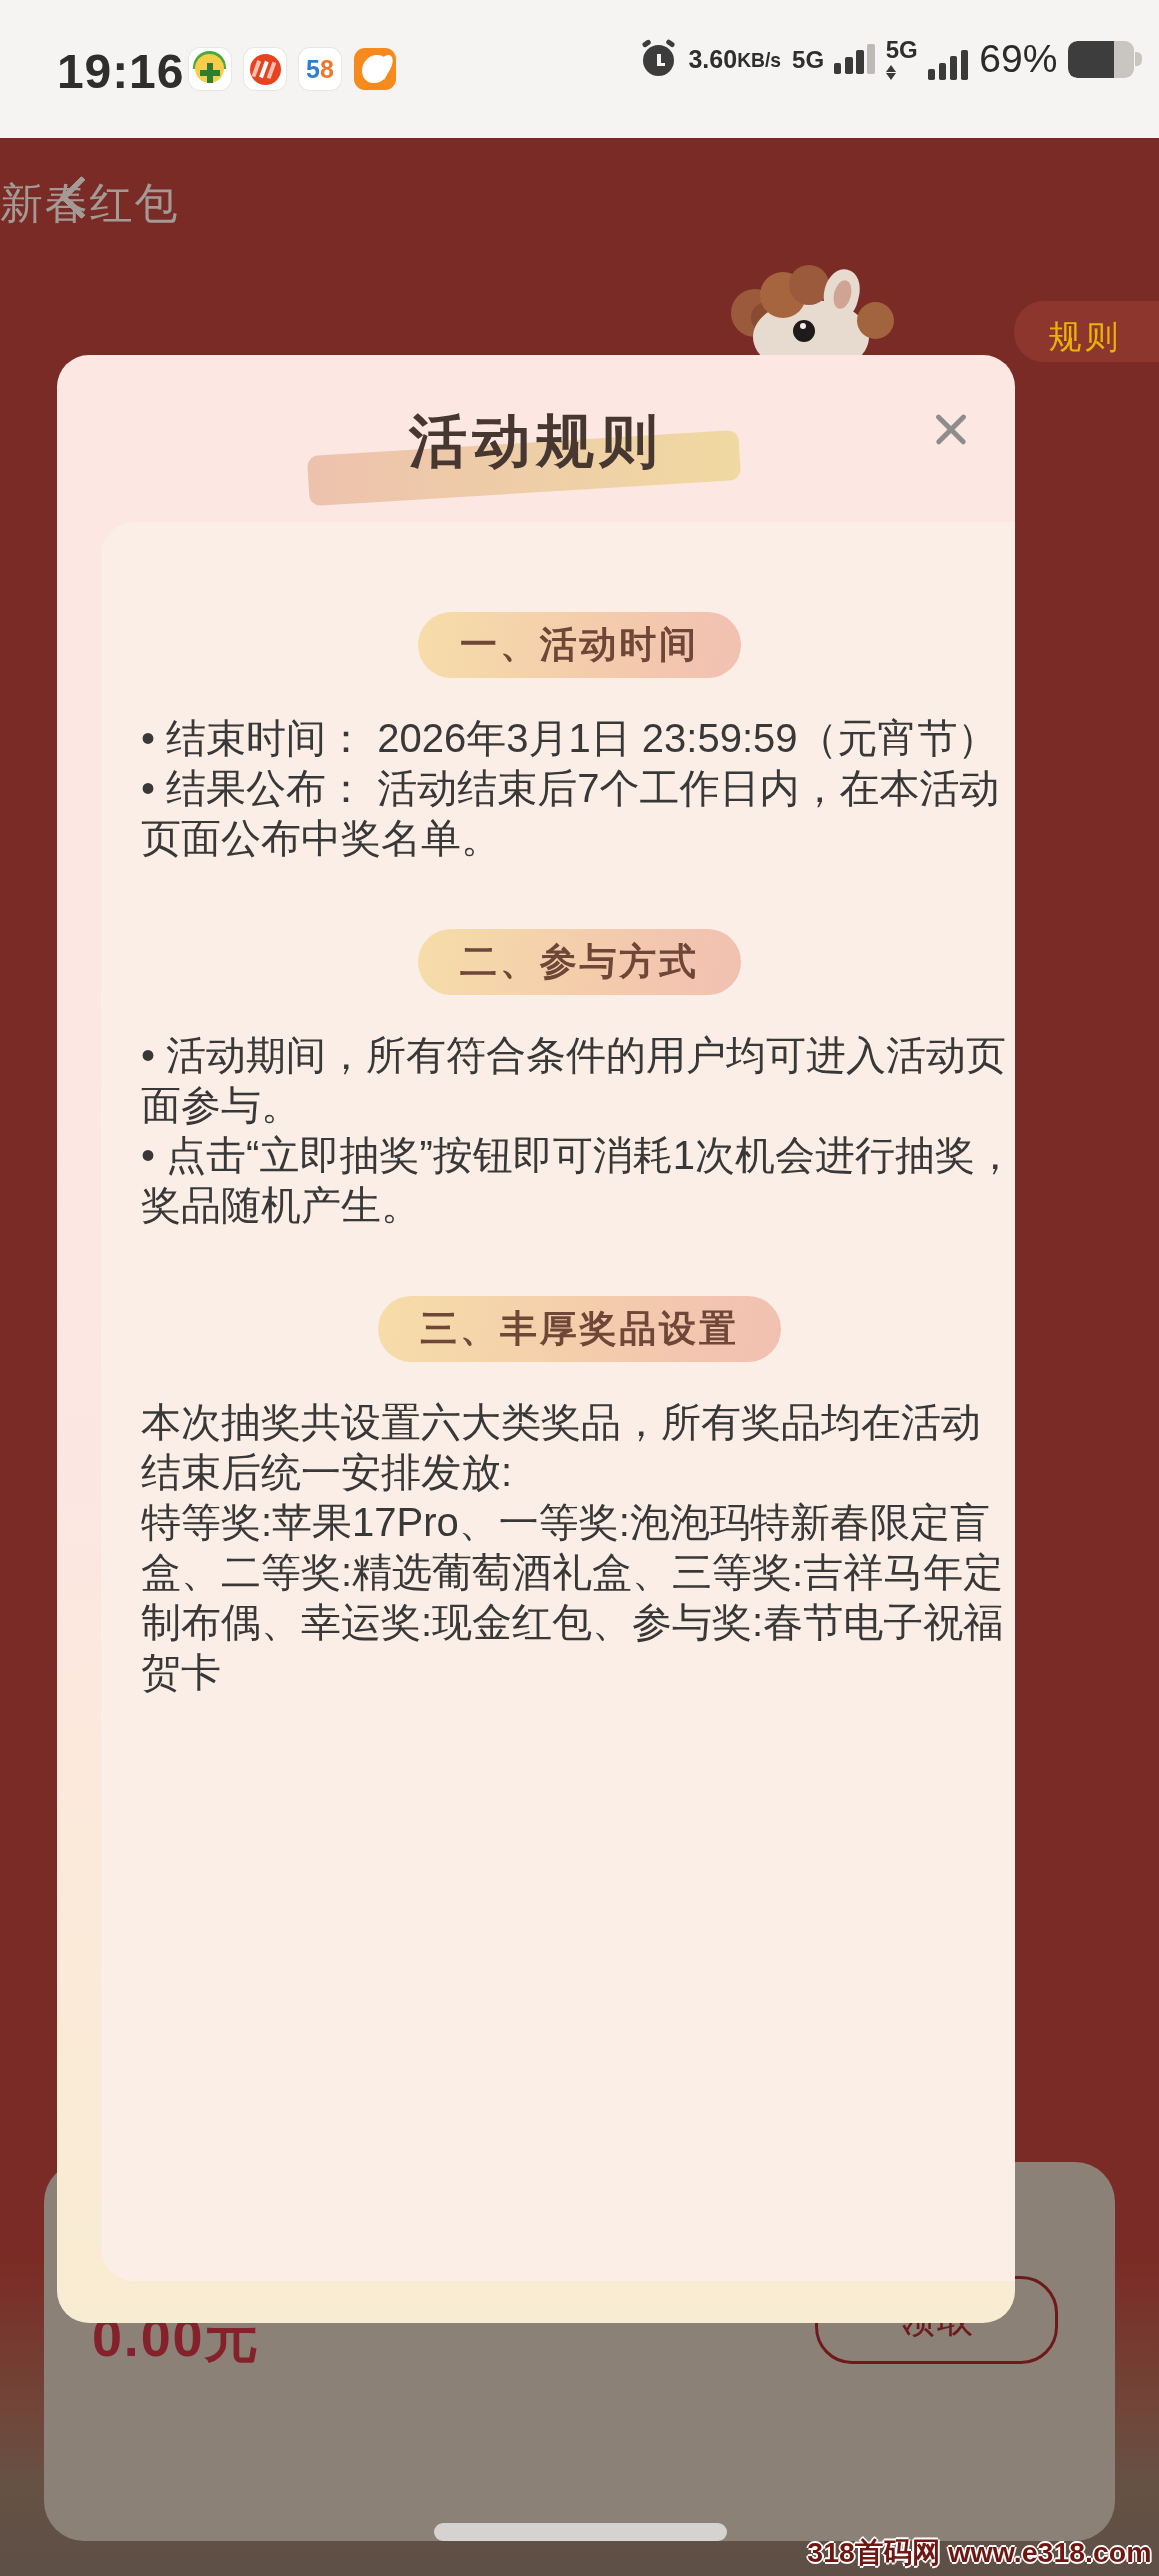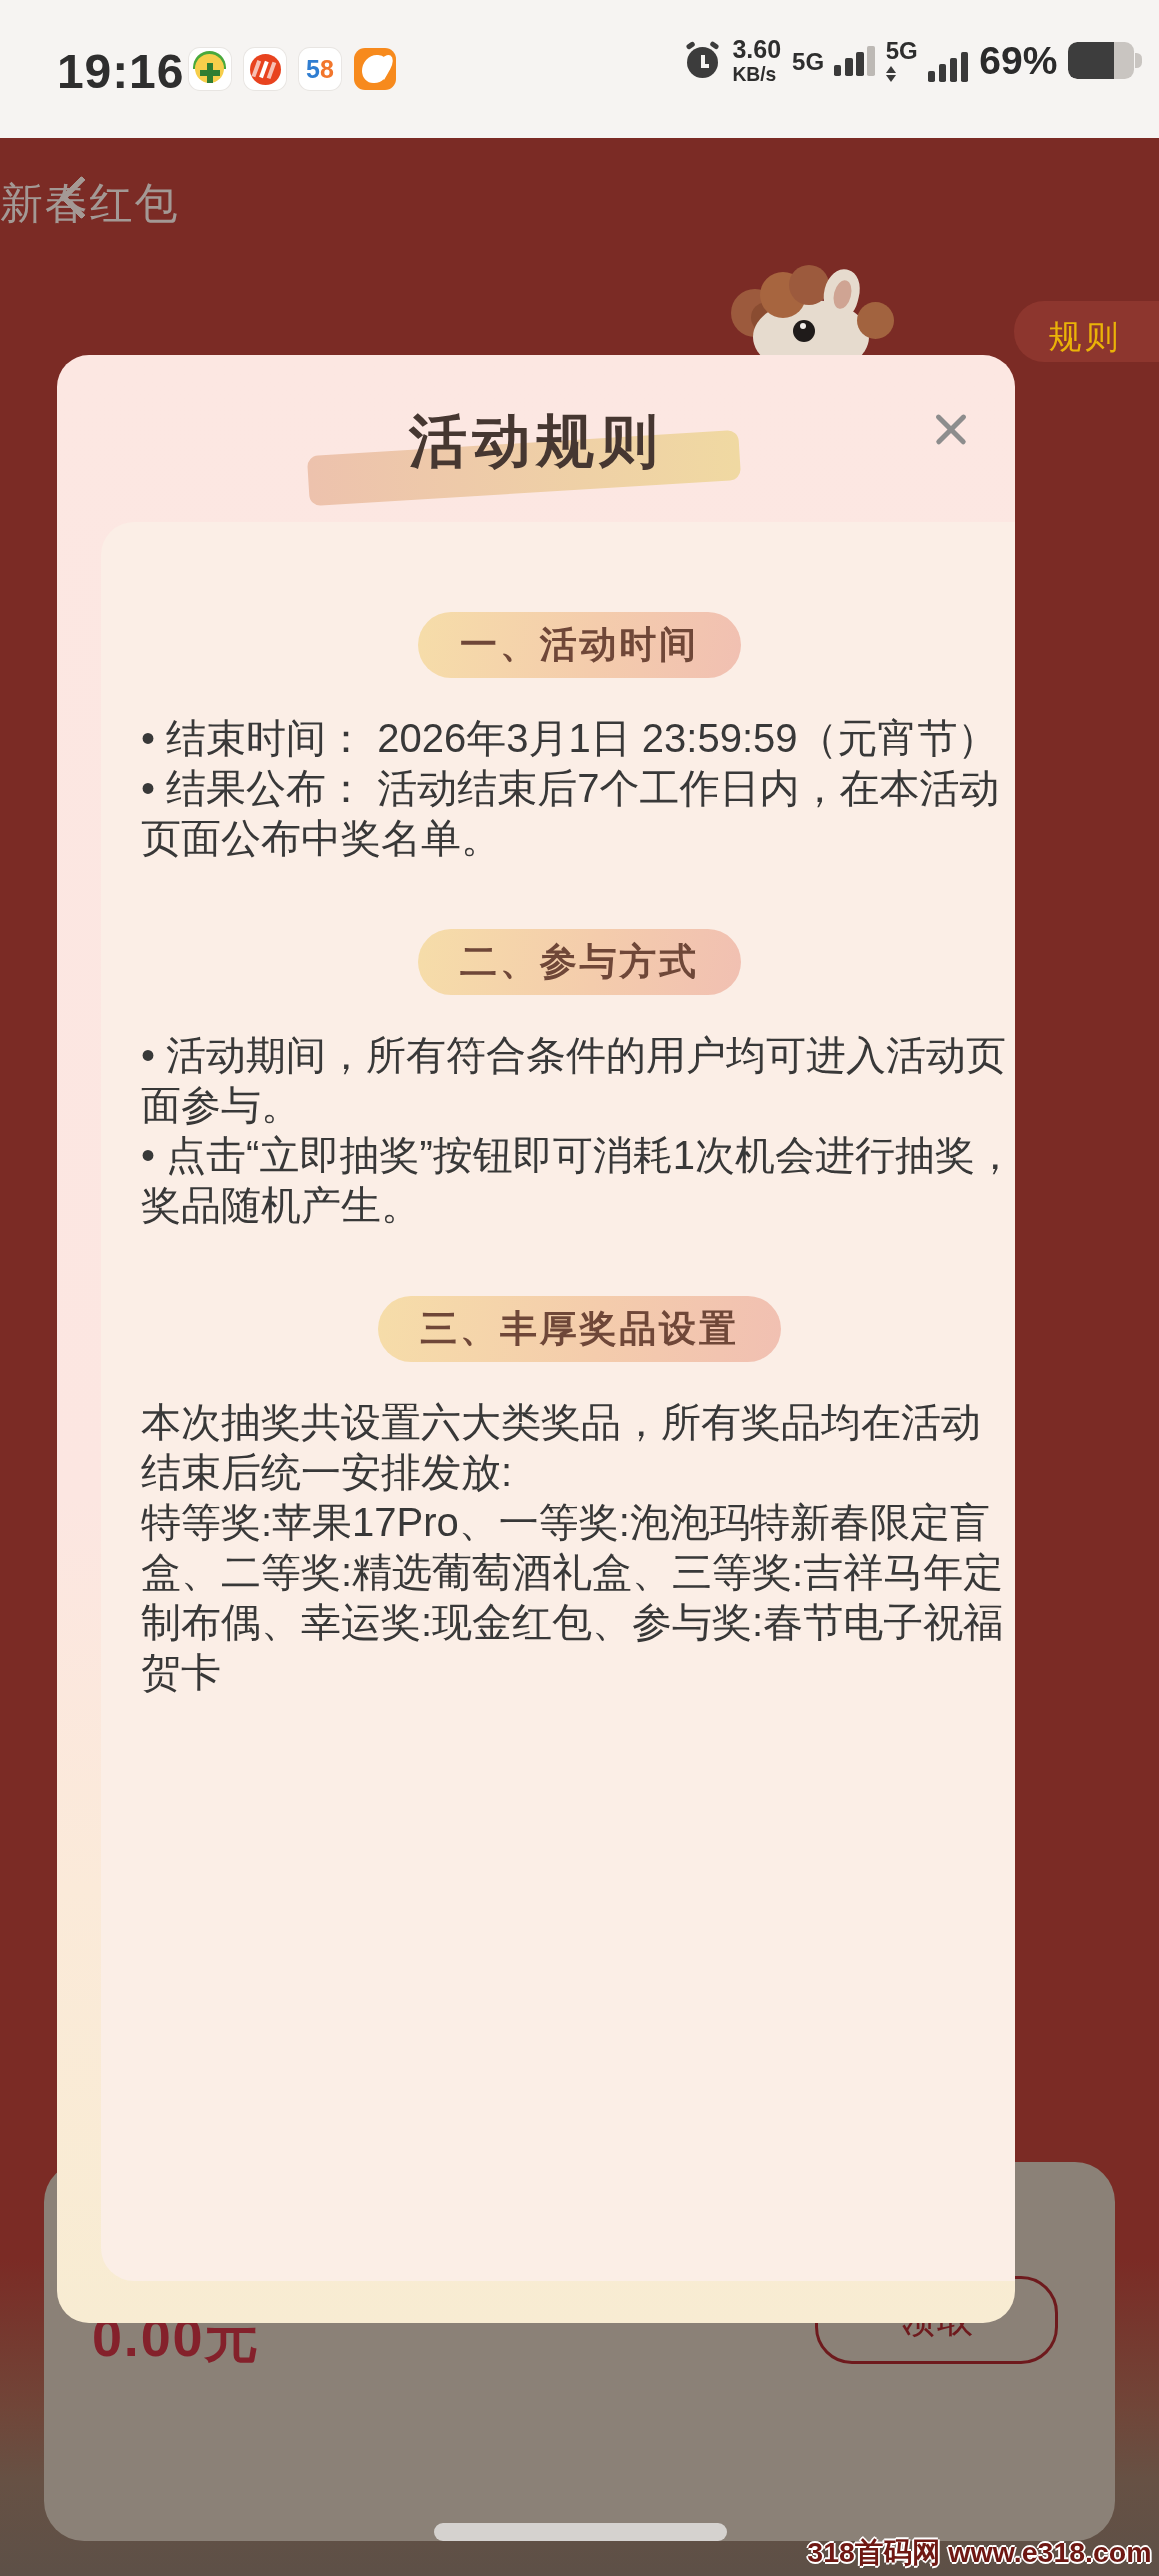--- a/index.html
+++ b/index.html
@@ -24,33 +24,33 @@
   .app4-sq{position:absolute;left:8.3px;top:7.4px;width:26px;height:28px;background:#fff;border-radius:60% 40% 55% 45%;}
   .app4-tail{position:absolute;left:24px;top:5.5px;width:13px;height:24px;background:#fff;border-radius:50% 50% 0 50%;transform:rotate(30deg);}
 
   .sb-right{position:absolute;right:16.6px;top:37px;display:flex;align-items:center;gap:11px;}
   .alarm{position:relative;width:37px;height:37px;}
   .alarm-c{position:absolute;left:2.8px;top:4.6px;width:31px;height:31px;border-radius:50%;background:#3c3c3c;}
   .alarm-h{position:absolute;left:16.6px;top:13px;width:3.7px;height:11px;background:#f6f4f2;}
   .alarm-h2{position:absolute;left:16.6px;top:22px;width:8.3px;height:3.7px;background:#f6f4f2;}
   .alarm-b1{position:absolute;left:1.8px;top:0.9px;width:9.2px;height:4.6px;background:#3c3c3c;transform:rotate(-35deg);border-radius:2.8px;}
   .alarm-b2{position:absolute;left:26px;top:0.9px;width:9.2px;height:4.6px;background:#3c3c3c;transform:rotate(35deg);border-radius:2.8px;}
-  .speed{display:flex;flex-direction:column;align-items:flex-start;line-height:1;}
+  .speed{display:flex;flex-direction:row;align-items:center;line-height:1;}
   .speed .v{font-size:25px;font-weight:700;color:#2e2e2e;}
   .speed .u{font-size:19.3px;font-weight:700;color:#2e2e2e;margin-top:2.8px;}
   .simgrp{display:flex;align-items:flex-end;gap:10px;}
   .simcol{display:flex;flex-direction:column;align-items:flex-start;line-height:1;}
   .simlab{font-size:24px;font-weight:700;color:#2e2e2e;}
   .arrows{display:flex;flex-direction:column;gap:1.8px;margin-top:2.8px;}
   .tri-u{width:0;height:0;border-left:5.5px solid transparent;border-right:5.5px solid transparent;border-bottom:7.4px solid #3a3a3a;}
   .tri-d{width:0;height:0;border-left:5.5px solid transparent;border-right:5.5px solid transparent;border-top:7.4px solid #3a3a3a;}
   .bars{display:flex;align-items:flex-end;gap:3.7px;}
   .bar{width:7.4px;background:#3a3a3a;border-radius:1.8px;}
   .bar.light{background:#bdb9b5;}
-  .batt-pct{font-size:39px;font-weight:700;color:#2b2b2b;}
+  .batt-pct{font-size:39px;font-weight:400;color:#2b2b2b;}
   .battery{position:relative;width:74px;height:37px;}
   .batt-body{position:absolute;left:0;top:0;width:66px;height:37px;border-radius:9.2px;background:#c9c5c1;overflow:hidden;}
   .batt-fill{position:absolute;left:0;top:0;height:37px;background:#3d3d3d;border-radius:9.2px 0 0 9.2px;}
   .batt-tip{position:absolute;right:0;top:11px;width:7.4px;height:14.7px;border-radius:0 5.5px 5.5px 0;background:#c9c5c1;}
 
   
   .page{position:absolute;left:0;top:138px;width:1159px;height:2438px;
     background:linear-gradient(180deg,#7b2b25 0%,#7b2b25 87%,#714538 93%,#675144 96%,#5d5047 100%);z-index:1;}
   .back{position:absolute;left:66px;top:44px;width:31px;height:31px;border-left:6.4px solid #a59a95;border-bottom:6.4px solid #a59a95;transform:rotate(45deg);border-radius:2.8px;}
   .pg-title{position:absolute;left:0;top:37px;width:100%;font-size:43px;color:#a39995;letter-spacing:1.8px;}

